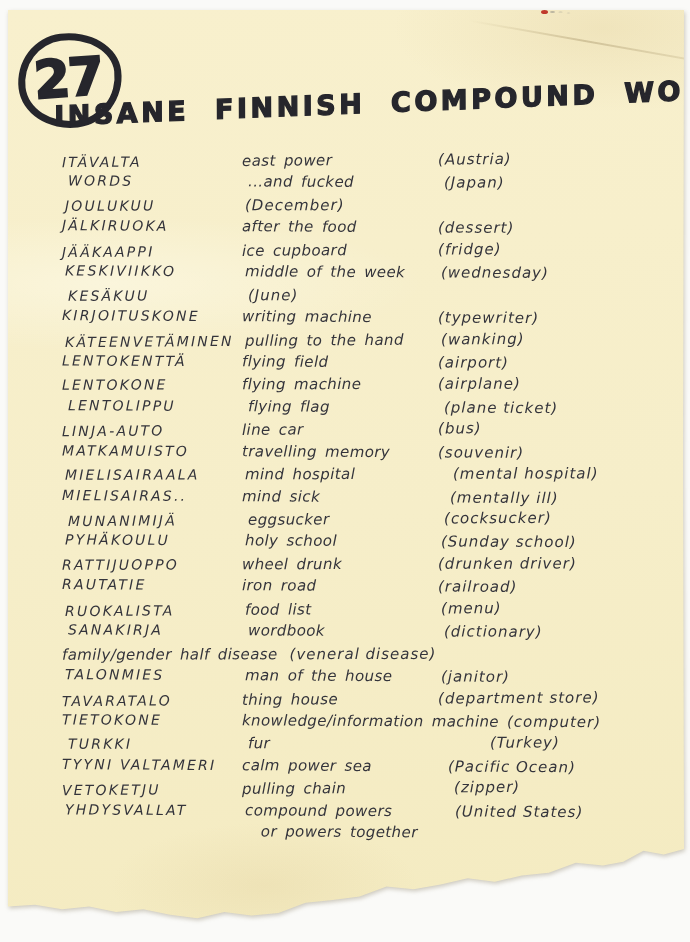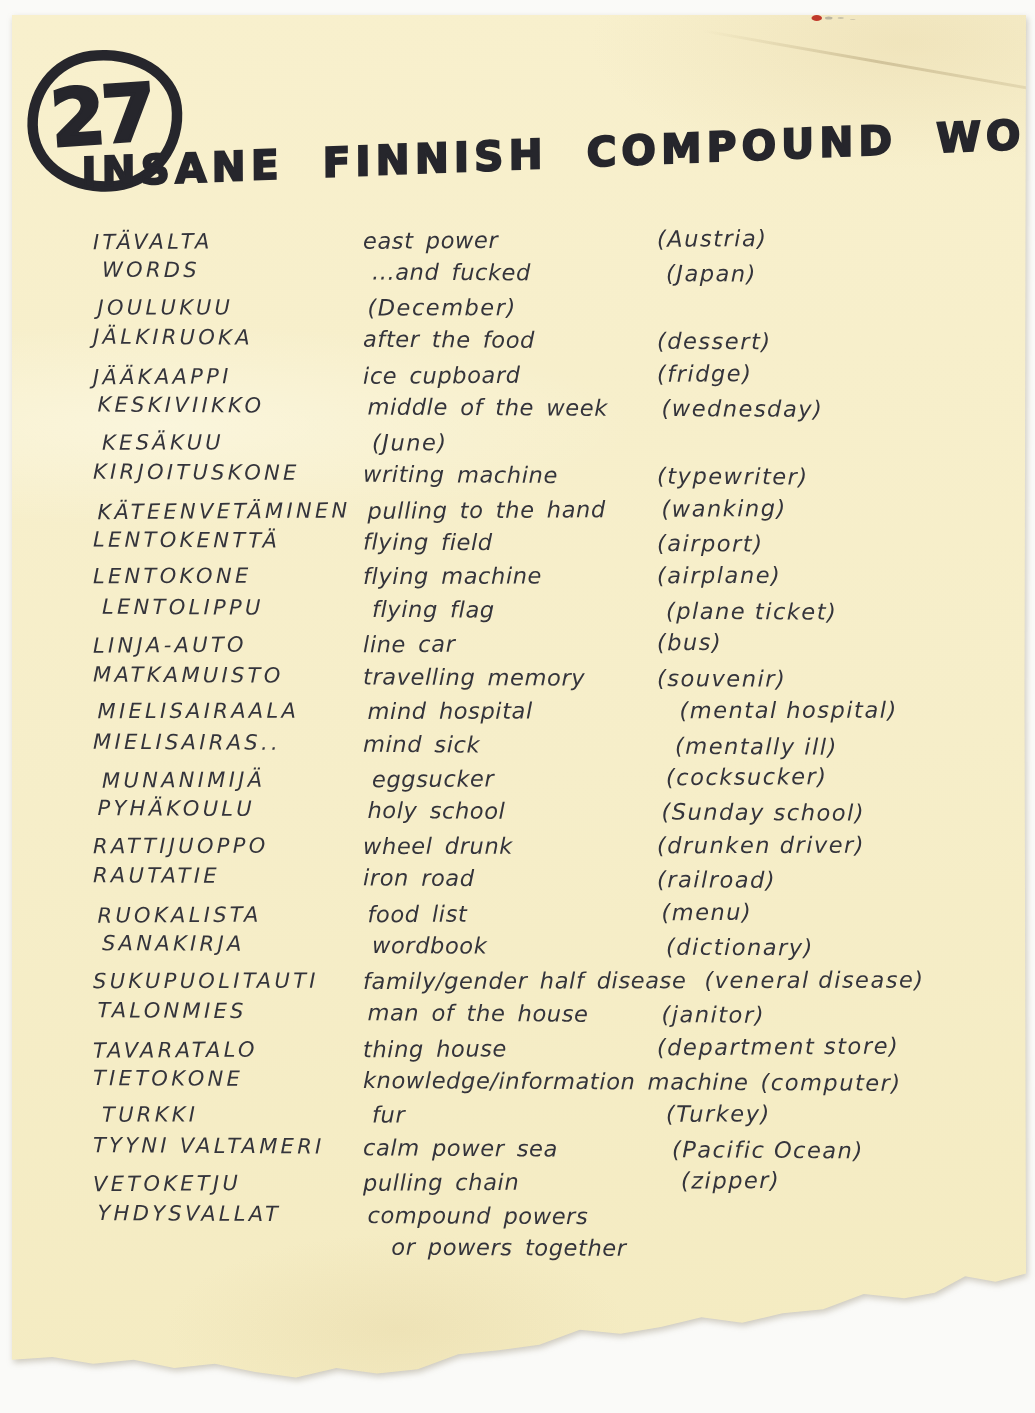--- a/index.html
+++ b/index.html
@@ -88,21 +88,21 @@
   }
   
   .row:nth-child(4n+1){transform:rotate(-.4deg);}
   .row:nth-child(4n+2){transform:rotate(.3deg);}
   .row:nth-child(4n+3){transform:rotate(-.15deg);}
   .row:nth-child(4n){transform:rotate(.35deg);}
   .row:nth-child(3n) .word{margin-left:3px;}
   .row:nth-child(5n+2) .word{margin-left:6px;}
   .row:nth-child(15) .meaning,.row:nth-child(16) .meaning{margin-left:12px;}
   .row:nth-child(23) .meaning{margin-left:4px;text-align:center;}
-  .row:nth-child(27) .meaning{text-align:right;}
+  .row:nth-child(27) .meaning{margin-left:46px;text-align:right;}
   .row:nth-child(28) .meaning{margin-left:10px;text-align:center;}
   .row:nth-child(29) .meaning{margin-left:16px;}
   .row:nth-child(30) .meaning{margin-left:14px;}
 </style>
 </head>
 <body>
 
 <div class="paper-wrap">
   <div class="paper">
     <div class="crease"></div>
@@ -240,21 +240,20 @@
     <span class="meaning">(menu)</span>
   </div>
 
   <div class="row">
     <span class="word">SANAKIRJA</span>
     <span class="literal">wordbook</span>
     <span class="meaning">(dictionary)</span>
   </div>
 
   <div class="row">
-    <span class="word">SUKUPUOLITAUTI</span>
     <span class="literal">family/gender half disease</span>
     <span class="meaning">(veneral disease)</span>
   </div>
 
   <div class="row">
     <span class="word">TALONMIES</span>
     <span class="literal">man of the house</span>
     <span class="meaning">(janitor)</span>
   </div>
 
@@ -284,16 +283,17 @@
 
   <div class="row">
     <span class="word">VETOKETJU</span>
     <span class="literal">pulling chain</span>
     <span class="meaning">(zipper)</span>
   </div>
 
   <div class="row">
     <span class="word">YHDYSVALLAT</span>
     <span class="literal">compound powers<span class="lit2">or powers together</span></span>
+    <span class="meaning">(United States)</span>
   </div>
 </div>
   </div>
 </div>
 
 </body></html>

